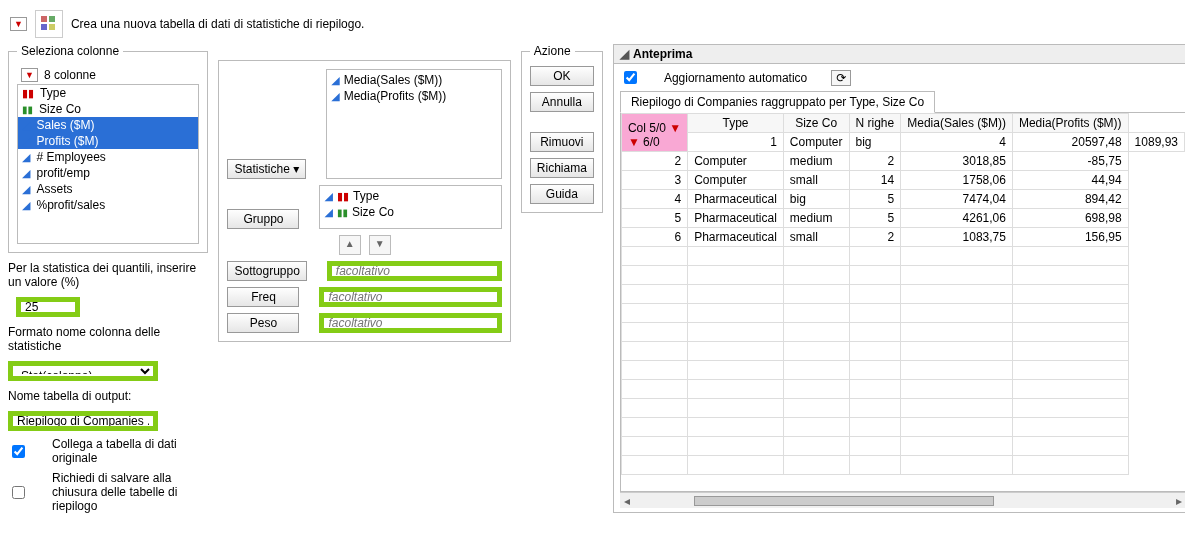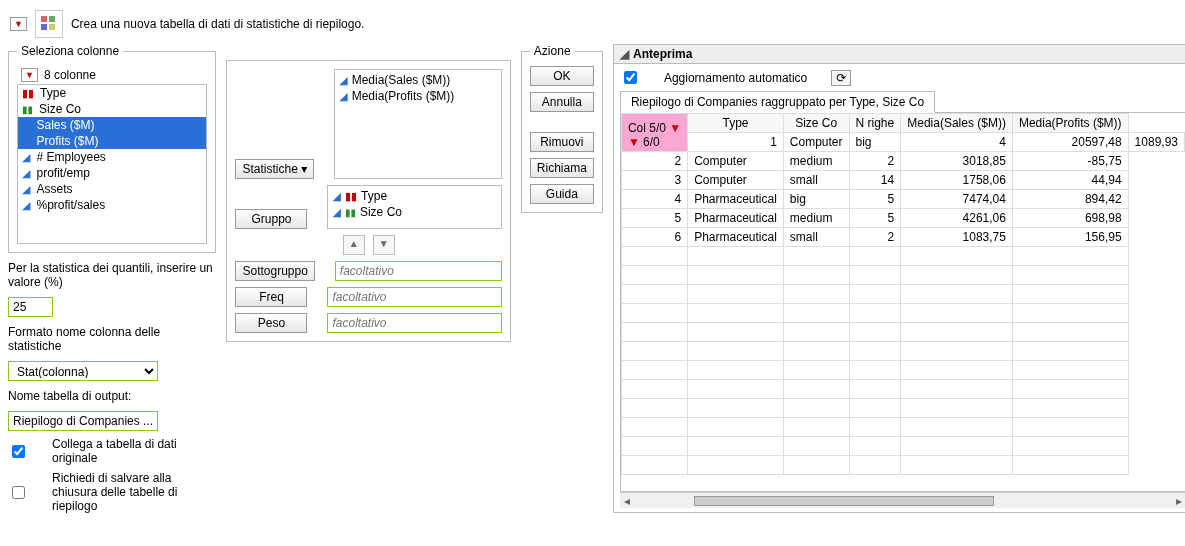--- a/index.html
+++ b/index.html
@@ -15,21 +15,21 @@
 .cols-panel{display:flex;flex-direction:column;}
 .cols-header{padding:2px 4px;display:flex;align-items:center;gap:6px;}
 .cols-list{border:1px solid #bbb;height:160px;overflow:auto;background:#fff;}
 .col-row{display:flex;align-items:center;gap:6px;padding:1px 4px;}
 .col-row.sel{background:#2a6fd6;color:#fff;}
 .tri-blue{color:#2a6fd6;font-size:11px;}
 .tri-red{color:#c00;font-size:11px;}
 .bars-green{color:#2a8f2a;font-size:10px;}
 .chk{display:flex;align-items:center;gap:24px;}
 .label{margin:2px 0;}
-input[type=text],select{border:1px solid #84cc16;padding:2px 4px;background:#fff;height:20px;}
+input[type=text],select{border:5px solid #84cc16;padding:2px 4px;background:#fff;height:20px;}
 .middle{width:200px;display:flex;flex-direction:column;gap:6px;}
 .dest-row{display:flex;gap:20px;align-items:flex-end;}
 .btn{border:1px solid #999;background:linear-gradient(#fefefe,#e6e6e6);padding:2px 6px;min-width:72px;text-align:center;cursor:pointer;}
 .dest-box{border:1px solid #bbb;flex:1;min-height:34px;padding:2px;background:#fff;}
 .sort-row{display:flex;justify-content:center;gap:8px;}
 .sort-btn{border:1px solid #bbb;background:#f6f6f6;width:22px;height:20px;font-size:10px;color:#666;text-align:center;line-height:16px;}
 input.placeholder{color:#888;font-style:italic;}
 .actions{display:flex;flex-direction:column;gap:6px;align-items:stretch;}
 .actions .btn{min-width:64px;}
 .preview{flex:1;border:0;}
@@ -42,21 +42,21 @@
 table{border-collapse:collapse;width:100%;}
 th,td{border:1px solid #ddd;padding:2px 6px;white-space:nowrap;}
 th{background:#f7f7f7;font-weight:normal;text-align:center;}
 td.num{text-align:right;}
 td.rownum{text-align:right;color:#000;}
 .corner{background:#f9a8d4;}
 .scroll-x{height:16px;border-top:1px solid #ccc;background:#f0f0f0;display:flex;align-items:center;}
 .scroll-x .thumb{height:10px;background:#ccc;border:1px solid #999;width:300px;margin-left:60px;}
 .role-row{display:flex;align-items:center;gap:4px;padding:1px 2px;}
 .opt-input{width:150px;}
-.small-input{width:45px;}
+.small-input{width:64px;margin-left:8px;}
 </style>
 </head>
 <body>
 
 <div class="root">
   <div class="header">
     <span class="red-tri">▼</span>
     <span class="icon-big">
       <svg width="20" height="20">
           <rect x="2" y="2" width="6" height="6" fill="#c66"></rect>

